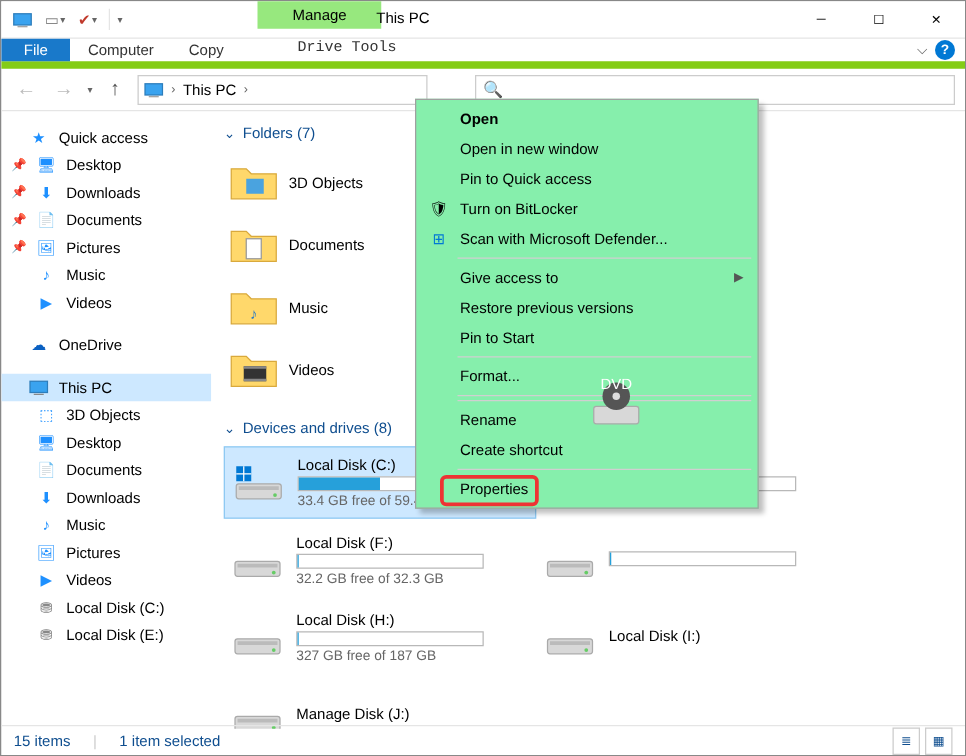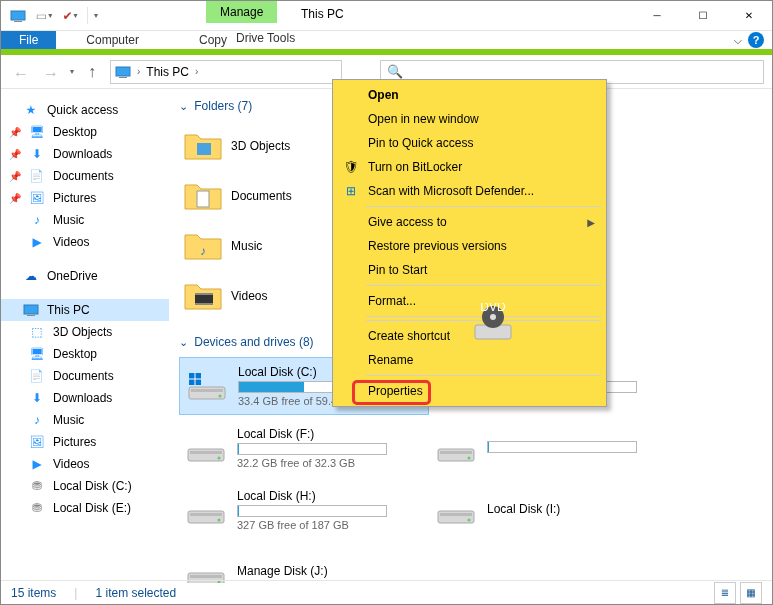--- a/index.html
+++ b/index.html
@@ -1,28 +1,28 @@
 <!DOCTYPE html>
 <html><head>
 <meta charset="utf-8">
 <style>
 *{box-sizing:border-box;margin:0;padding:0;font-family:"Segoe UI",Tahoma,sans-serif;font-size:12px;}
 body{background:#fff;width:773px;height:605px;overflow:hidden;position:relative;border:1px solid #888;}
 .titlebar{height:30px;background:#fff;display:flex;align-items:center;border-bottom:1px solid #e5e5e5;}
 .titlebar-icons{display:flex;align-items:center;padding-left:6px;gap:4px;}
 .tb-icon{width:22px;height:22px;display:flex;align-items:center;justify-content:center;border:1px solid transparent;}
 .dd{font-size:8px;color:#666;margin-left:1px;}
-.manage-tab{background:#97e87e;height:23px;padding:0 14px;display:flex;align-items:center;justify-content:center;position:absolute;left:205px;top:-1px;font-size:12px;}
+.manage-tab{background:#97e87e;height:23px;padding:0 28px;display:flex;align-items:center;justify-content:center;position:absolute;left:205px;top:-1px;font-size:12px;}
 .windowtitle{position:absolute;left:300px;top:6px;font-size:12px;}
 .win-controls{margin-left:auto;display:flex;}
 .win-btn{width:46px;height:29px;display:flex;align-items:center;justify-content:center;font-size:10px;}
 .ribbontabs{height:24px;display:flex;align-items:stretch;border-bottom:6px solid #84cc16;}
 .file-tab{background:#1979ca;color:#fff;padding:0 18px;display:flex;align-items:center;}
-.rtab{padding:0 30px;display:flex;align-items:center;color:#333;}
-.drive-tools{position:absolute;left:205px;}
+.rtab{padding:0 14px;display:flex;align-items:center;color:#333;}
+.drive-tools{position:absolute;left:223px;font-family:Liberation Mono, monospace;}
 .help-area{margin-left:auto;display:flex;align-items:center;padding-right:8px;gap:6px;}
 .help-circle{width:16px;height:16px;border-radius:50%;background:#0078d4;color:#fff;display:flex;align-items:center;justify-content:center;font-size:11px;font-weight:bold;}
 .addrbar{height:34px;display:flex;align-items:center;padding:4px 8px;gap:6px;border-bottom:1px solid #e5e5e5;}
 .nav-btn{width:24px;height:24px;display:flex;align-items:center;justify-content:center;color:#555;font-size:16px;}
 .nav-btn.disabled{color:#bbb;}
 .addrbox{flex:0 0 232px;height:24px;border:1px solid #ccc;display:flex;align-items:center;padding:0 4px;gap:6px;}
 .addrbox .chev{color:#666;font-size:10px;}
 .searchbox{flex:1;height:24px;border:1px solid #ccc;display:flex;align-items:center;padding:0 6px;gap:6px;color:#888;margin-left:32px;}
 .content{display:flex;height:494px;}
 .navpane{width:168px;border-right:0;overflow:hidden;padding-top:10px;}
@@ -43,21 +43,21 @@
 .drive-icon{width:42px;height:42px;display:flex;align-items:center;justify-content:center;}
 .drive-info{flex:1;}
 .drive-name{font-size:12px;margin-bottom:2px;}
 .drive-bar{width:150px;height:12px;border:1px solid #b8b8b8;background:#fff;margin-bottom:2px;position:relative;}
 .drive-fill{height:100%;background:#26a0da;}
 .drive-free{font-size:11px;color:#666;}
 .statusbar{position:absolute;bottom:0;left:0;right:0;height:24px;border-top:1px solid #e5e5e5;display:flex;align-items:center;padding:0 10px;gap:18px;color:#0f4e8f;font-size:12px;}
 .status-icons{margin-left:auto;display:flex;gap:4px;}
 .view-btn{width:22px;height:22px;border:1px solid #ccc;display:flex;align-items:center;justify-content:center;font-size:10px;}
 
-.ctxmenu{position:absolute;left:331px;top:78px;width:275px;background:#fde047;border:1px solid #a0a0a0;box-shadow:4px 4px 4px rgba(0,0,0,.25);padding:3px;}
+.ctxmenu{position:absolute;left:331px;top:78px;width:275px;background:#86efac;border:1px solid #a0a0a0;box-shadow:4px 4px 4px rgba(0,0,0,.25);padding:3px;}
 .ctx-item{height:24px;display:flex;align-items:center;padding-left:32px;position:relative;cursor:default;}
 .ctx-bold{font-weight:bold;}
 .ctx-sep{height:1px;background:#d0d0d0;margin:3px 2px 3px 30px;}
 .ctx-icon{position:absolute;left:6px;width:18px;height:18px;display:flex;align-items:center;justify-content:center;}
 .ctx-arrow{margin-left:auto;margin-right:8px;font-size:10px;color:#555;}
 .redbox{position:absolute;border:3px solid #e33;border-radius:5px;left:351px;top:379px;width:79px;height:25px;pointer-events:none;z-index:50;}
 
 .svg-pc{width:16px;height:12px;}
 .folder-svg{width:40px;height:34px;}
 .drive-svg{width:40px;height:30px;}
@@ -412,24 +412,24 @@
   <div class="ctx-item">
       <span>Pin to Start</span>
     </div>
   <div class="ctx-sep"></div>
   <div class="ctx-item">
       <span>Format...</span>
     </div>
   <div class="ctx-sep"></div>
   <div class="ctx-sep"></div>
   <div class="ctx-item">
+      <span>Rename</span>
+    </div>
+  <div class="ctx-item">
       <span>Create shortcut</span>
-    </div>
-  <div class="ctx-item">
-      <span>Rename</span>
     </div>
   <div class="ctx-sep"></div>
   <div class="ctx-item">
       <span>Properties</span>
     </div>
 </div>
 
 <div class="redbox"></div>
 
 <div style="position: absolute; left: 470px; top: 302px; width: 44px; height: 44px;"><svg viewBox="0 0 44 44">

